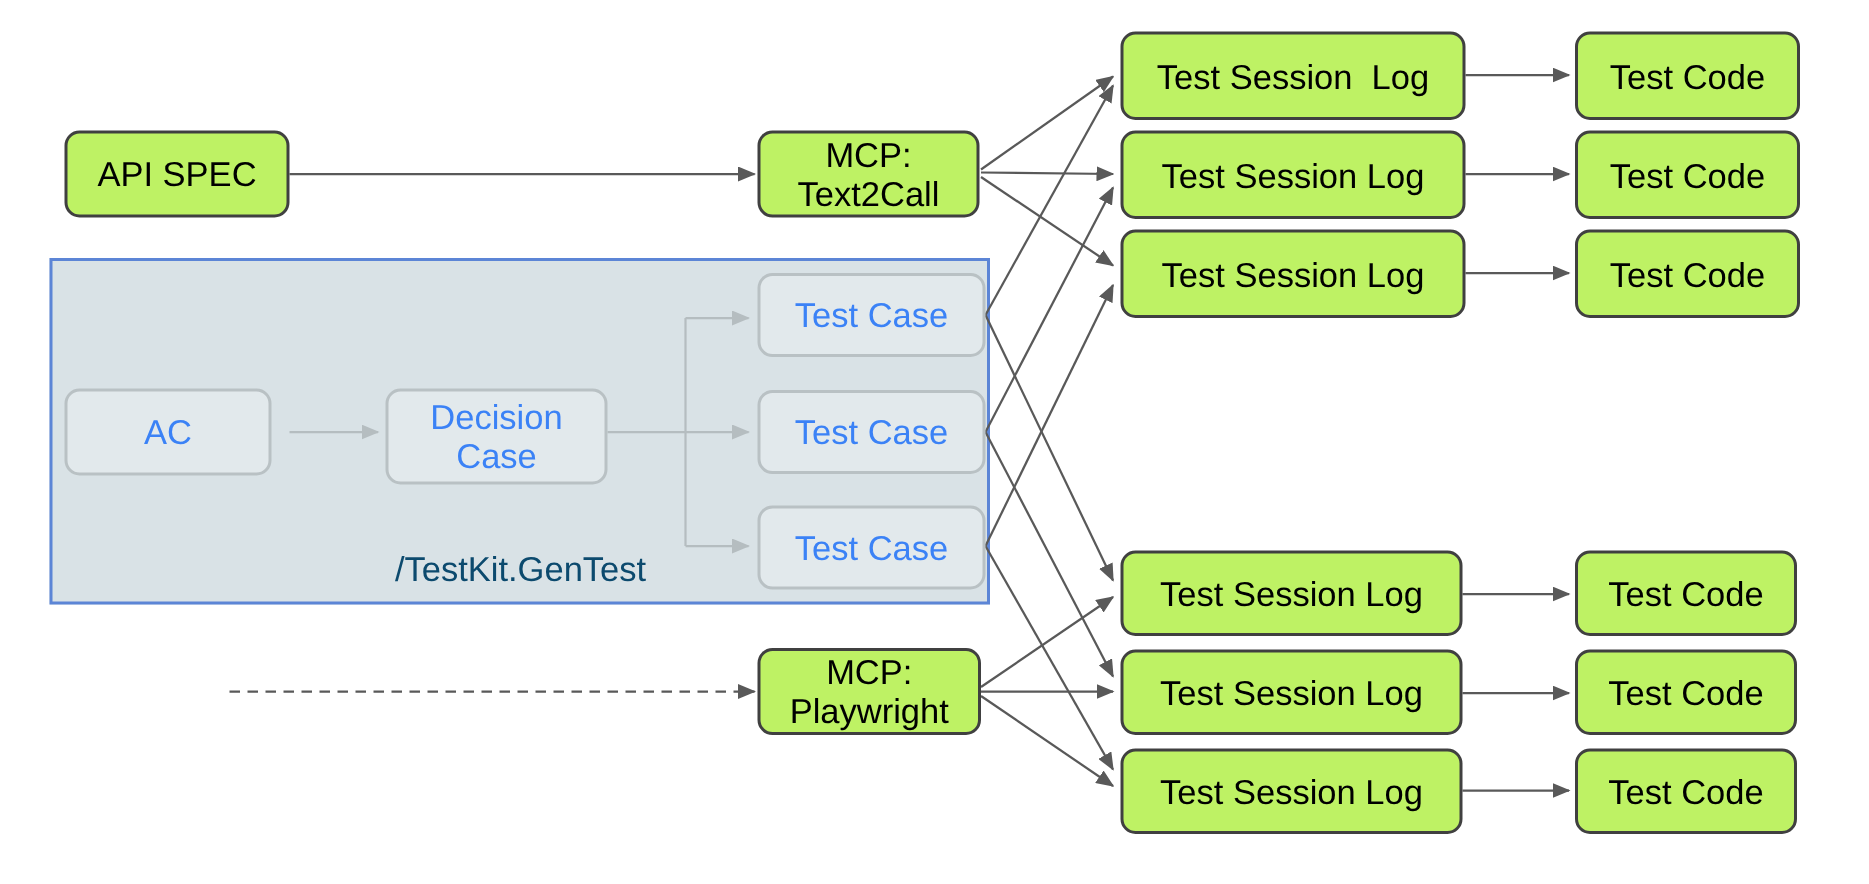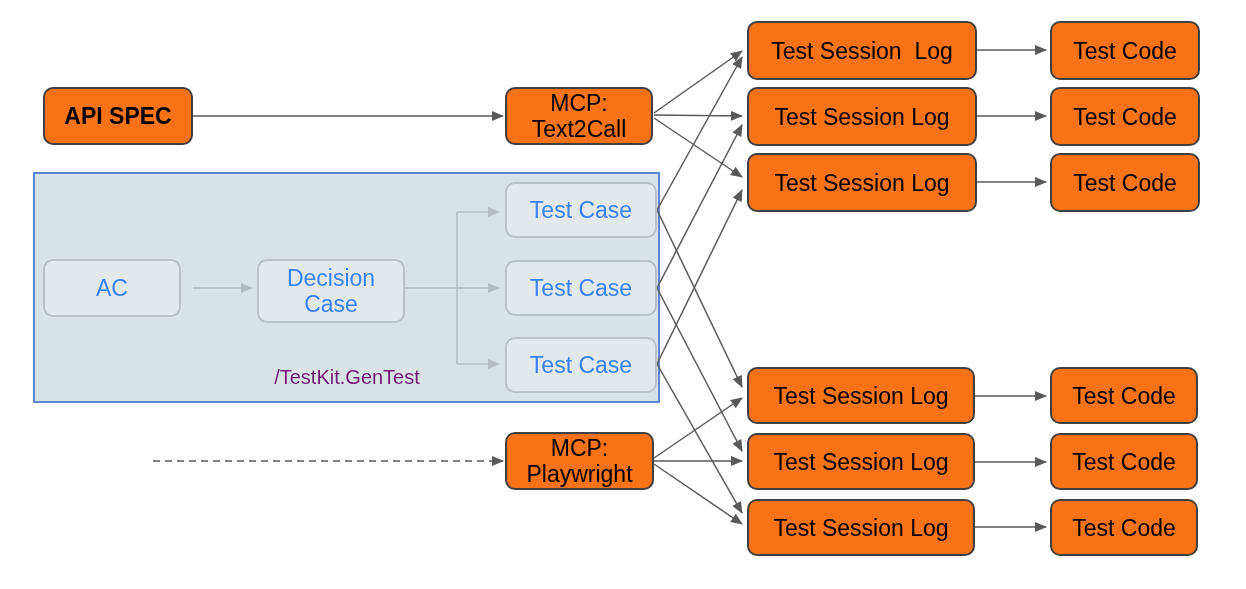--- a/index.html
+++ b/index.html
@@ -1,33 +1,33 @@
 <!DOCTYPE html>
 <html><head>
 <meta charset="utf-8">
 <style>
   html,body{margin:0;padding:0;background:#ffffff;}
   .canvas{
     position:relative;width:1246px;height:589px;background:#ffffff;overflow:hidden;
     font-family:"Liberation Sans","DejaVu Sans",sans-serif;color:#000;
   }
   .node{
-    position:absolute;box-sizing:border-box;background:#f97316;
+    position:absolute;box-sizing:border-box;background:#bef264;
     border:2px solid #404040;border-radius:10px;
     display:flex;flex-direction:column;align-items:center;justify-content:center;
     font-size:23px;line-height:26px;text-align:center;white-space:pre;color:#000;
   }
   .node.dashed{border-style:dashed;border-color:#6b6b6b;}
   .node.muted{border-color:#b9c1c4;color:#3b82f6;background:rgba(255,255,255,0.25);}
   .region{
     position:absolute;box-sizing:border-box;
     background:#d9e2e6;border:2px solid #5c85d6;
   }
   .region-label{
-    position:absolute;font-size:20px;color:#701a75;text-align:center;white-space:pre;
+    position:absolute;font-size:23px;color:#0c4a6e;text-align:center;white-space:pre;
   }
   svg.wires{position:absolute;left:0;top:0;}
   .layer-top{z-index:3;}
   .layer-mid{z-index:2;}
   .layer-bot{z-index:1;}
 </style>
 </head>
 <body>
 
 <div class="canvas">
@@ -74,21 +74,21 @@
 
     <g stroke="#b5bdc0" stroke-width="1.5" fill="none">
       <line x1="193" y1="288" x2="252" y2="288" marker-end="url(#ahl)"></line>
       <line x1="457" y1="212" x2="457" y2="364"></line>
       <line x1="457" y1="212" x2="499" y2="212" marker-end="url(#ahl)"></line>
       <line x1="405" y1="288" x2="499" y2="288" marker-end="url(#ahl)"></line>
       <line x1="457" y1="364" x2="499" y2="364" marker-end="url(#ahl)"></line>
     </g>
   </svg>
 
-  <div class="node layer-top" style="left:43px;top:87px;width:150px;height:58px;font-weight:bold;">
+  <div class="node layer-top" style="left:43px;top:87px;width:150px;height:58px;">
     <span>API SPEC</span>
   </div>
 
 
   <div class="node layer-top" style="left:505px;top:87px;width:148px;height:58px;">
     <span>MCP:</span>
     <span>Text2Call</span>
   </div>
 
   <div class="node layer-top" style="left:505px;top:432px;width:149px;height:58px;">

